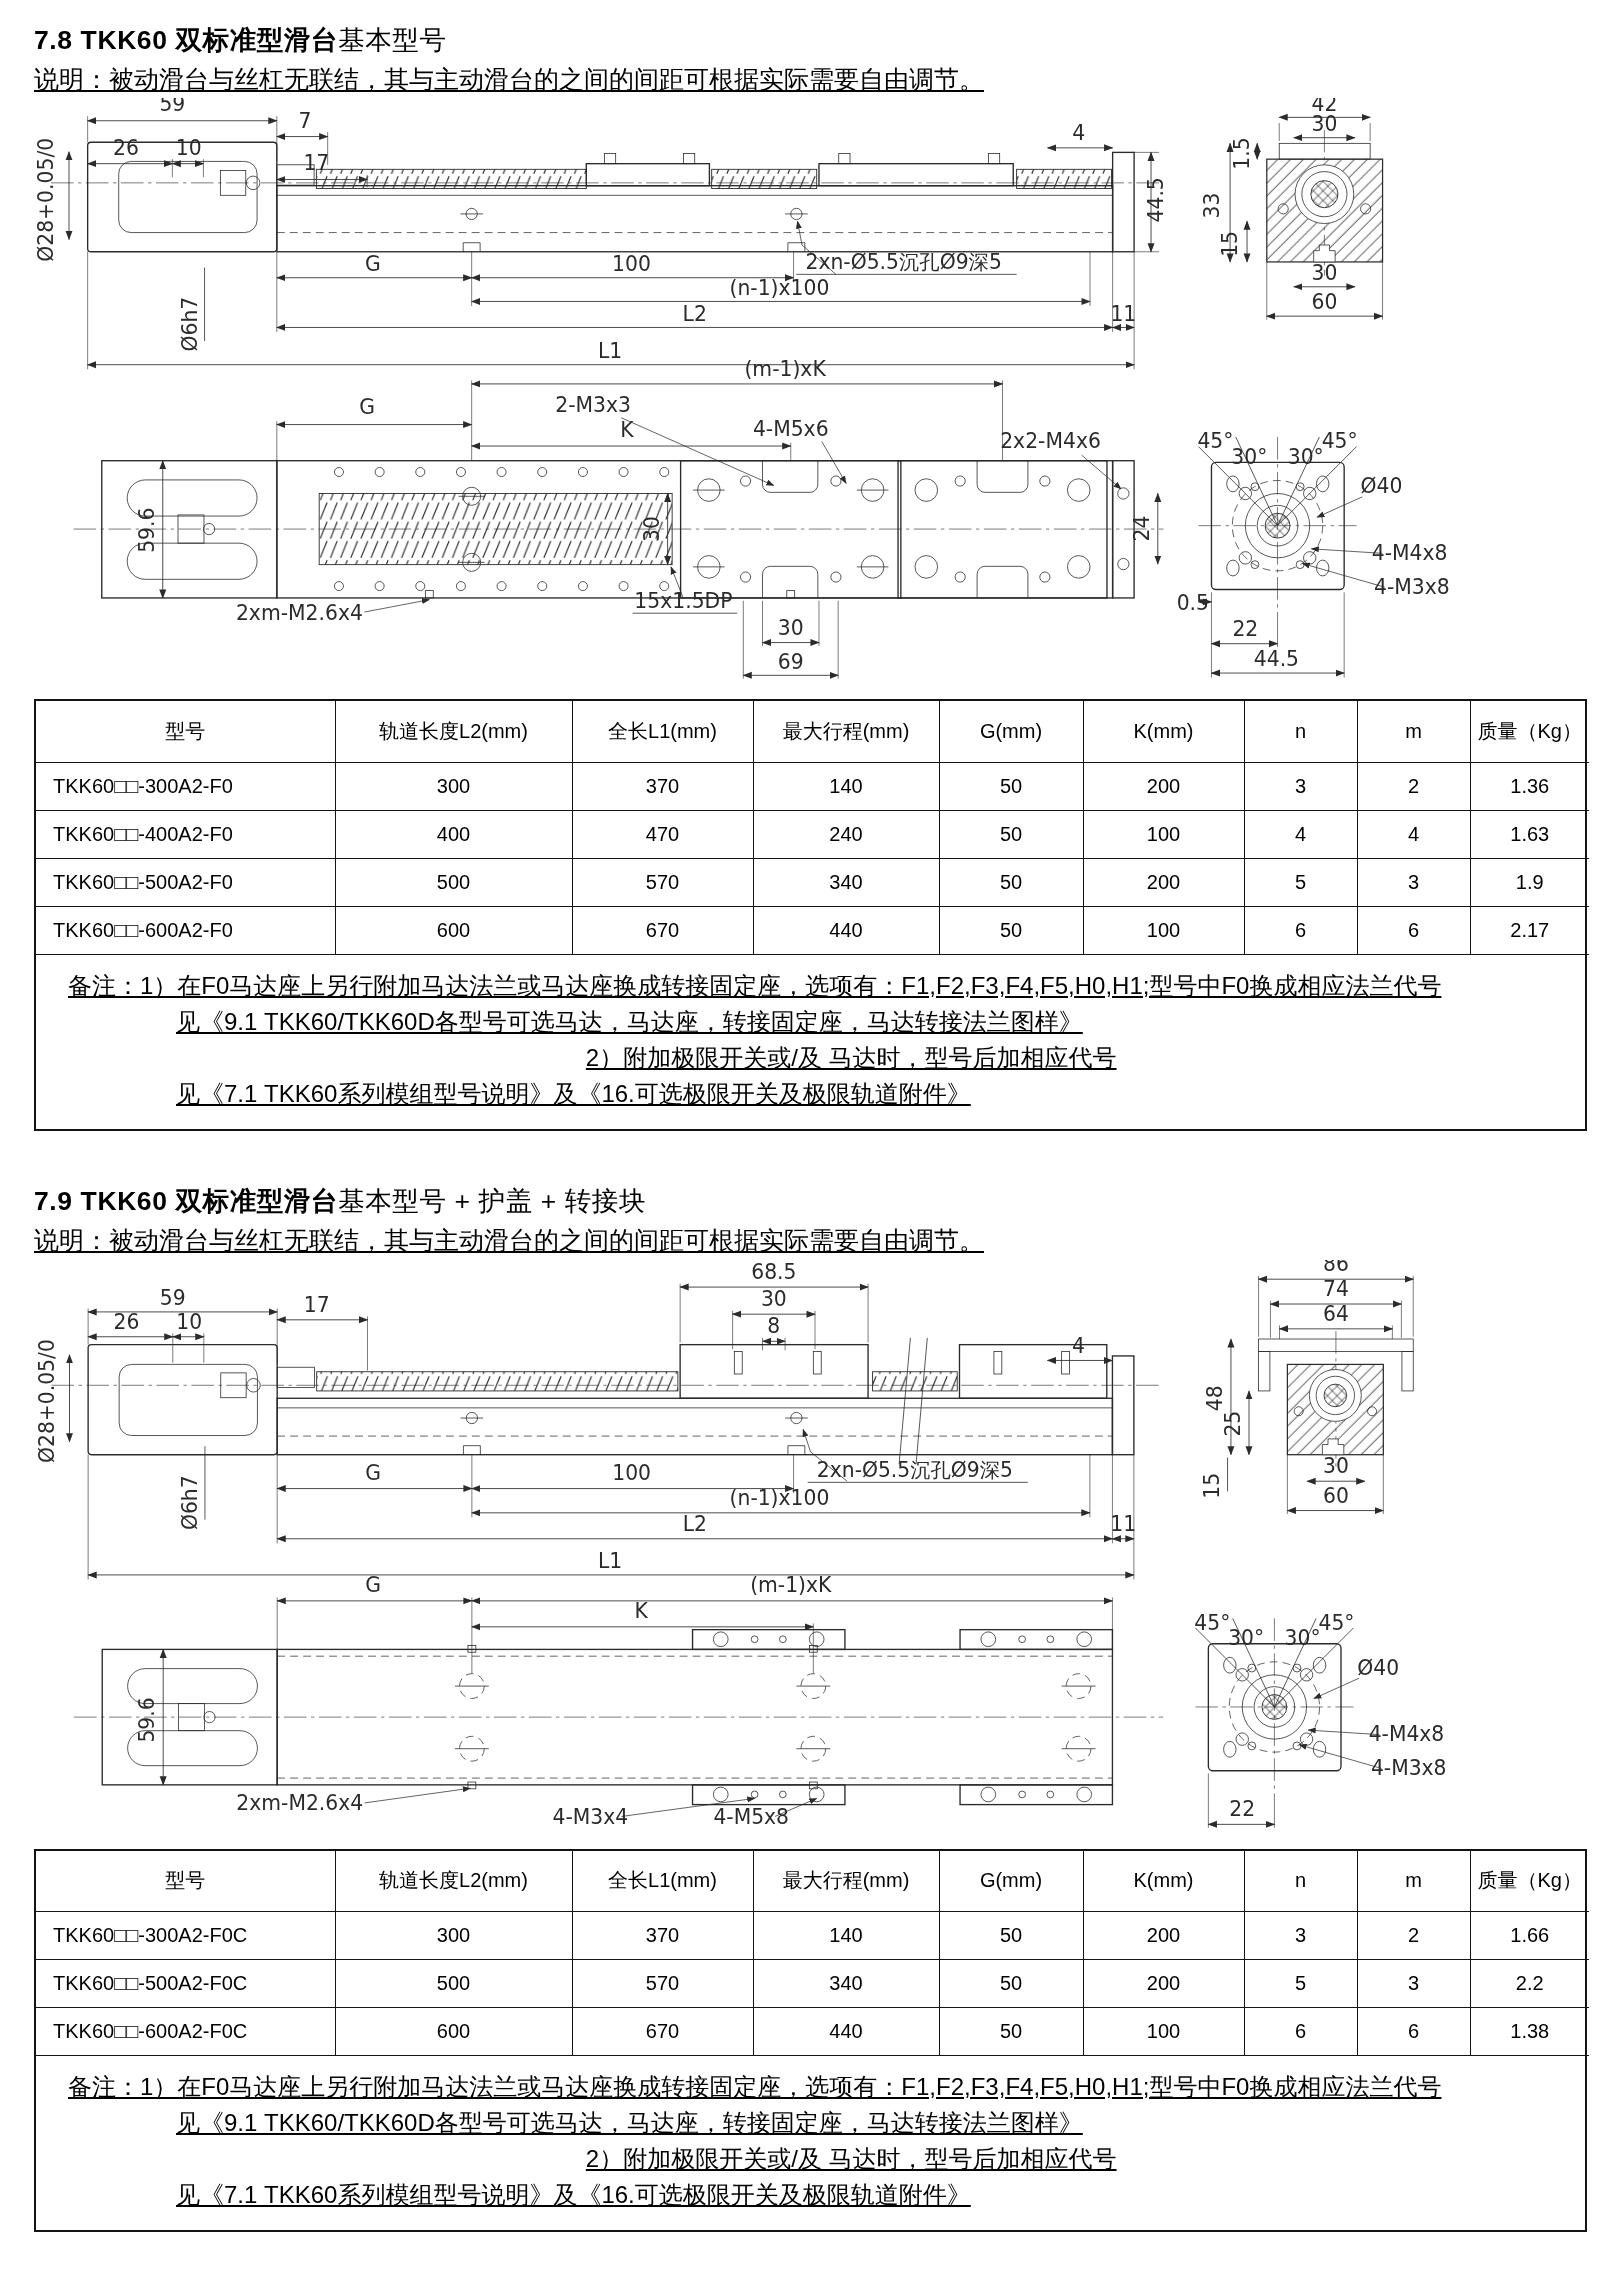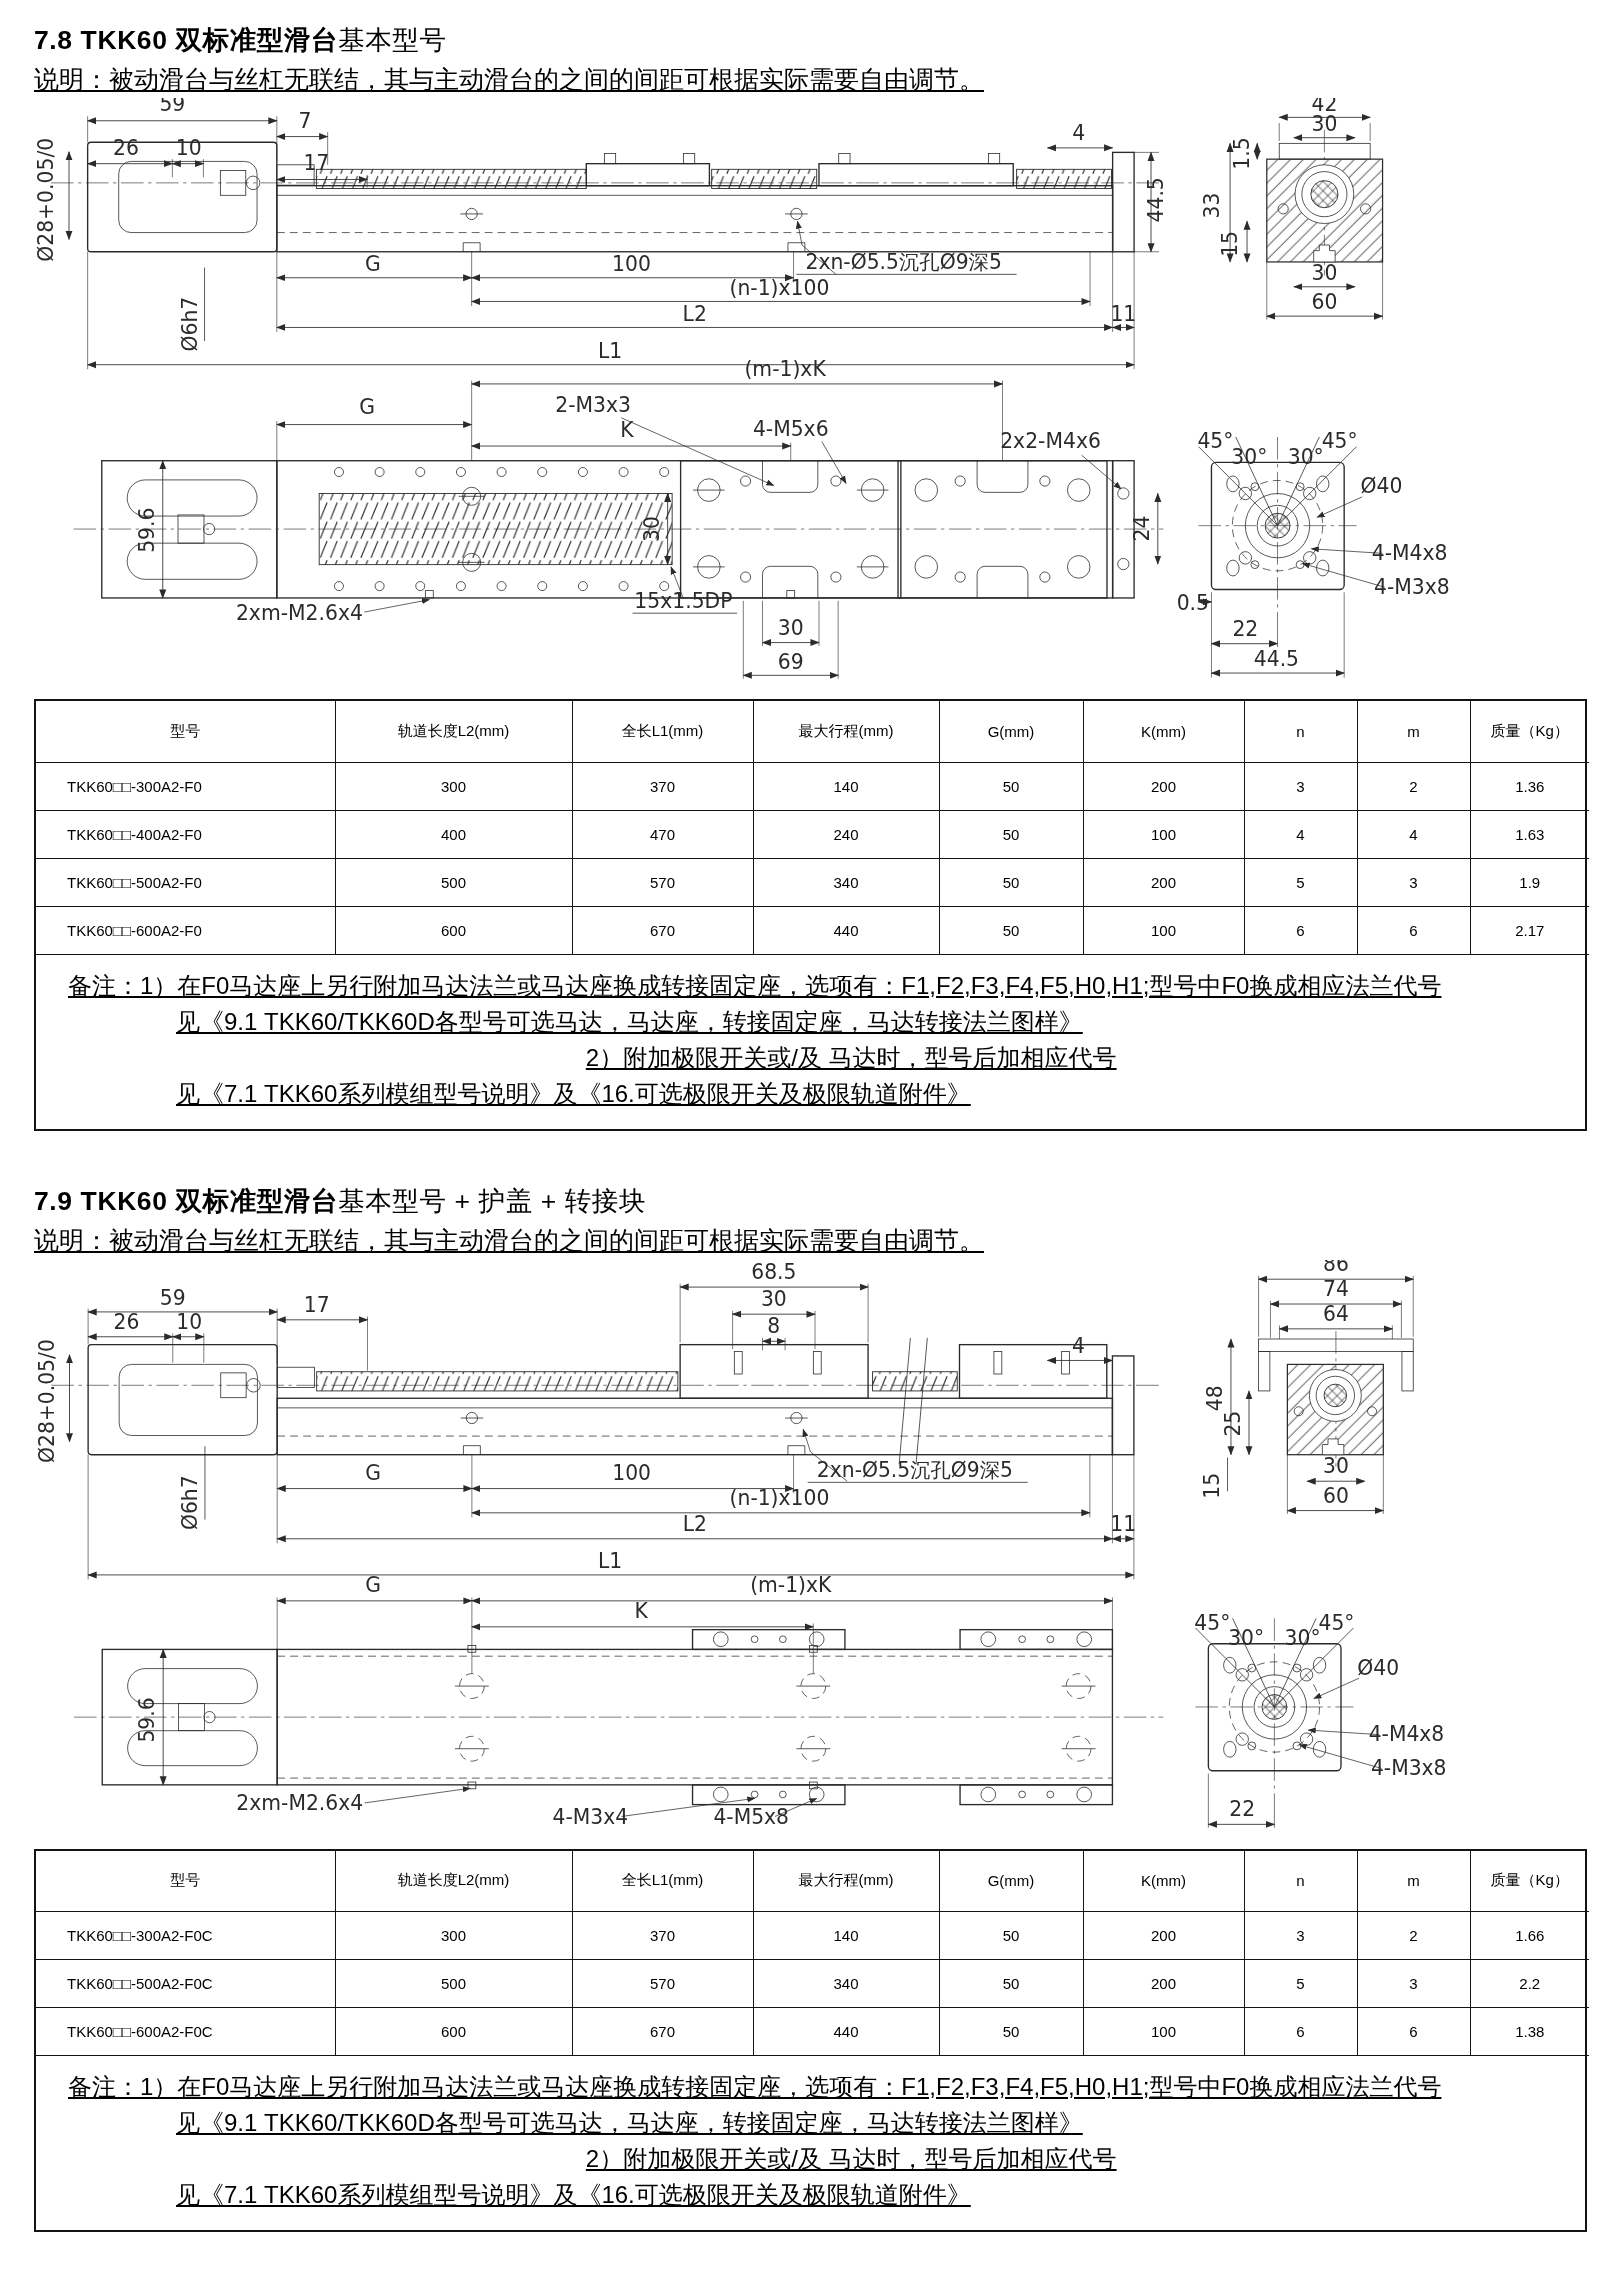--- a/index.html
+++ b/index.html
@@ -15,24 +15,24 @@
   .ext{stroke:#2b2b2b;stroke-width:1.1;}
   .dim{stroke:#2b2b2b;stroke-width:1.5;marker-start:url(#ar);marker-end:url(#ar);}
   .ldr{stroke:#2b2b2b;stroke-width:1.3;fill:none;marker-end:url(#ar);}
   .cl{stroke:#2b2b2b;stroke-width:1.1;stroke-dasharray:40 8 6 8;fill:none;}
   .dsh{stroke:#2b2b2b;stroke-width:1.3;stroke-dasharray:14 9;fill:none;}
   .thr{fill:url(#pthread);stroke:#2b2b2b;stroke-width:1.6;}
   .hat{fill:url(#phatch);stroke:#2b2b2b;stroke-width:2.2;}
   .hatx{fill:url(#phatchX);stroke:#2b2b2b;stroke-width:1.6;}
   .w{fill:#fff;}
   .tblwrap{border:2.3px solid #141414;margin-top:19px;}
-  table.spec{width:100%;border-collapse:collapse;font-size:15px;table-layout:fixed;}
+  table.spec{width:100%;border-collapse:collapse;font-size:20px;table-layout:fixed;}
   table.spec th,table.spec td{border:1.5px solid #141414;text-align:center;padding:5.6px 2.3px;height:36px;font-weight:normal;}
   table.spec thead th{height:49px;}
-  table.spec td:first-child{text-align:left;padding-left:31px;}
+  table.spec td:first-child{text-align:left;padding-left:17px;}
   table.spec tr>*:first-child{border-left:none;}
   table.spec tr>*:last-child{border-right:none;}
   table.spec thead tr>*{border-top:none;}
   .notes{font-size:24px;padding:12.4px 22.6px 17px 32px;line-height:1.5;text-decoration:underline;}
   .note-line{white-space:nowrap;}
   .indent-1{margin-left:72px;text-align:center;}
   .indent-2{margin-left:108px;}
 </style>
 </head>
 <body>

